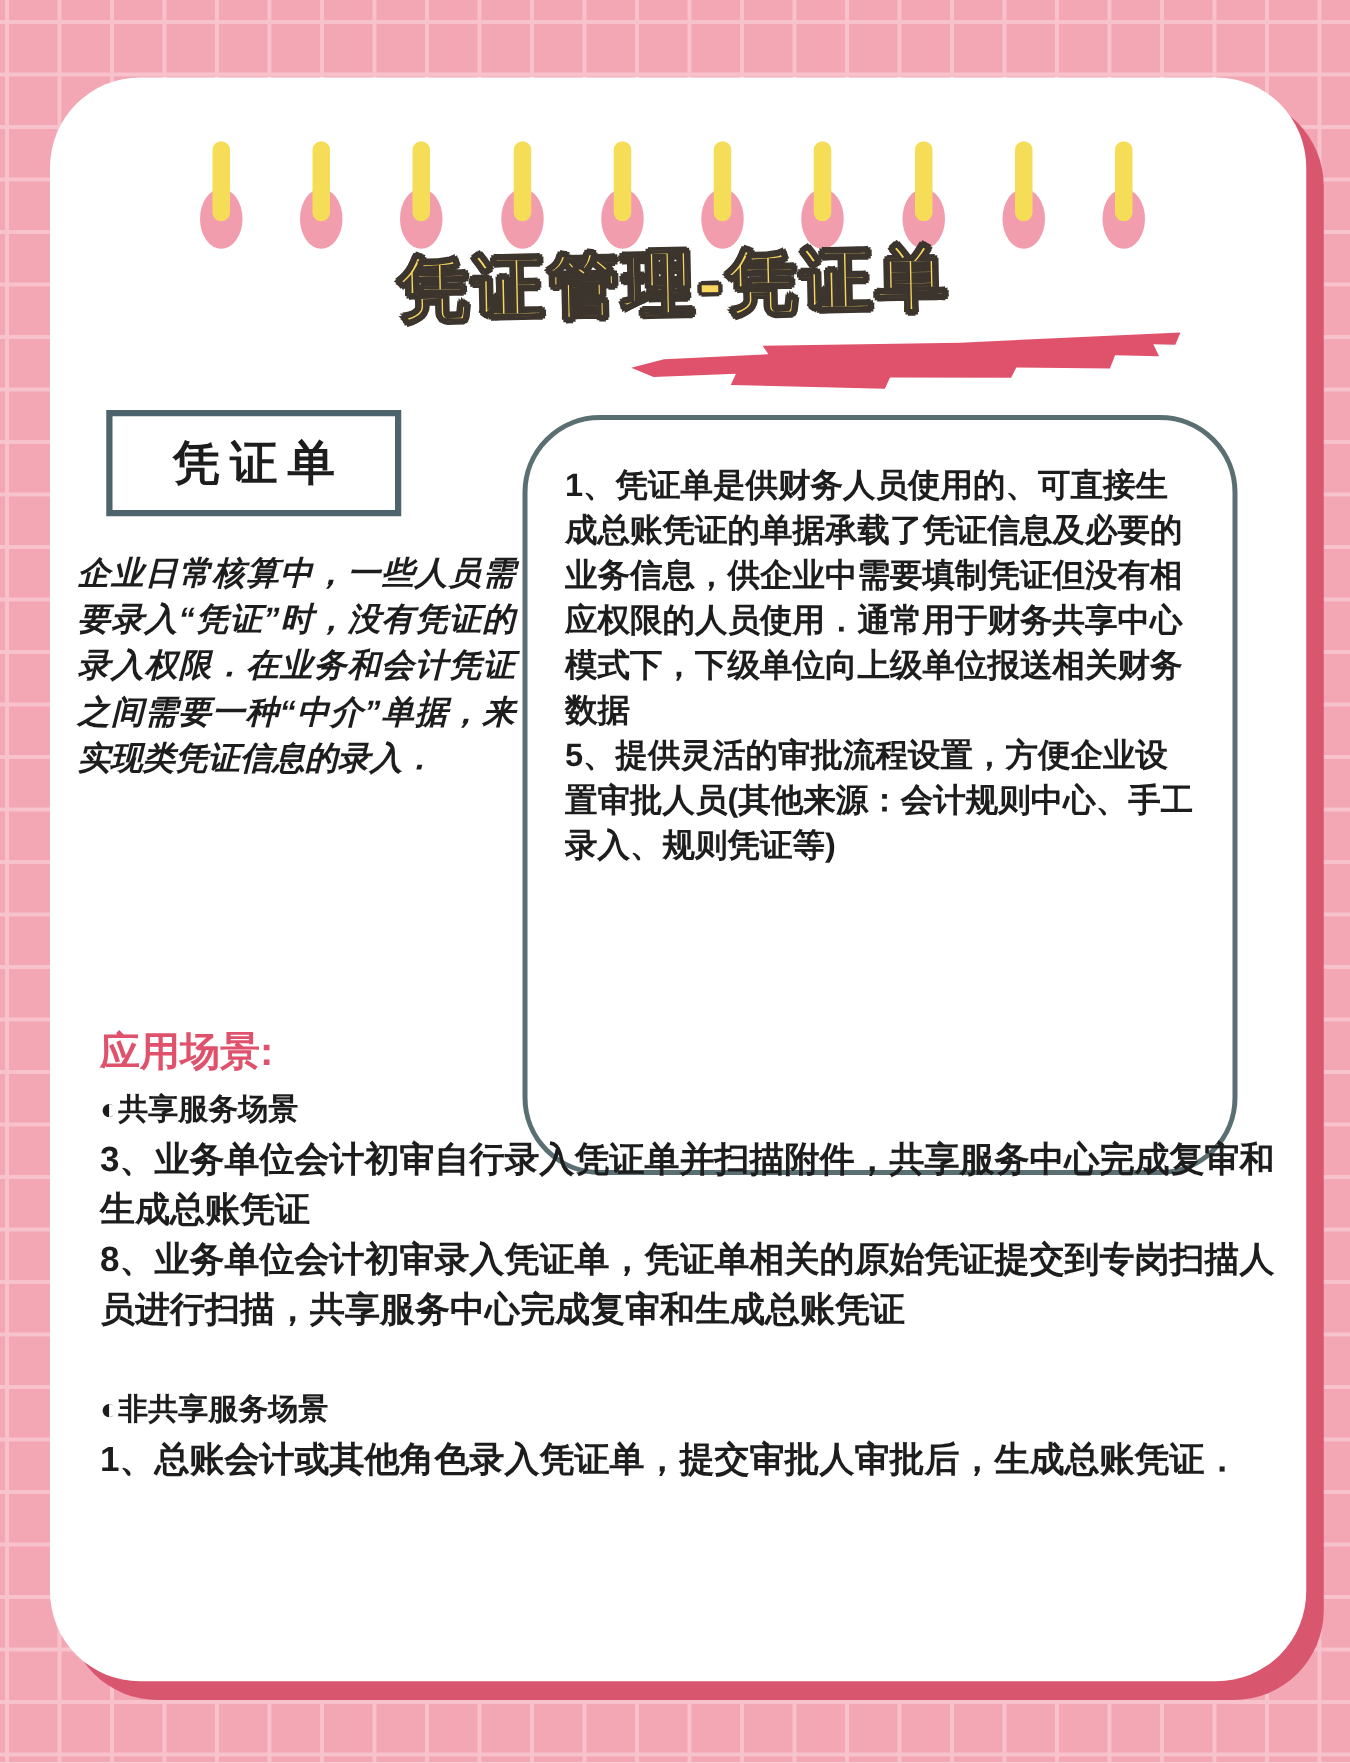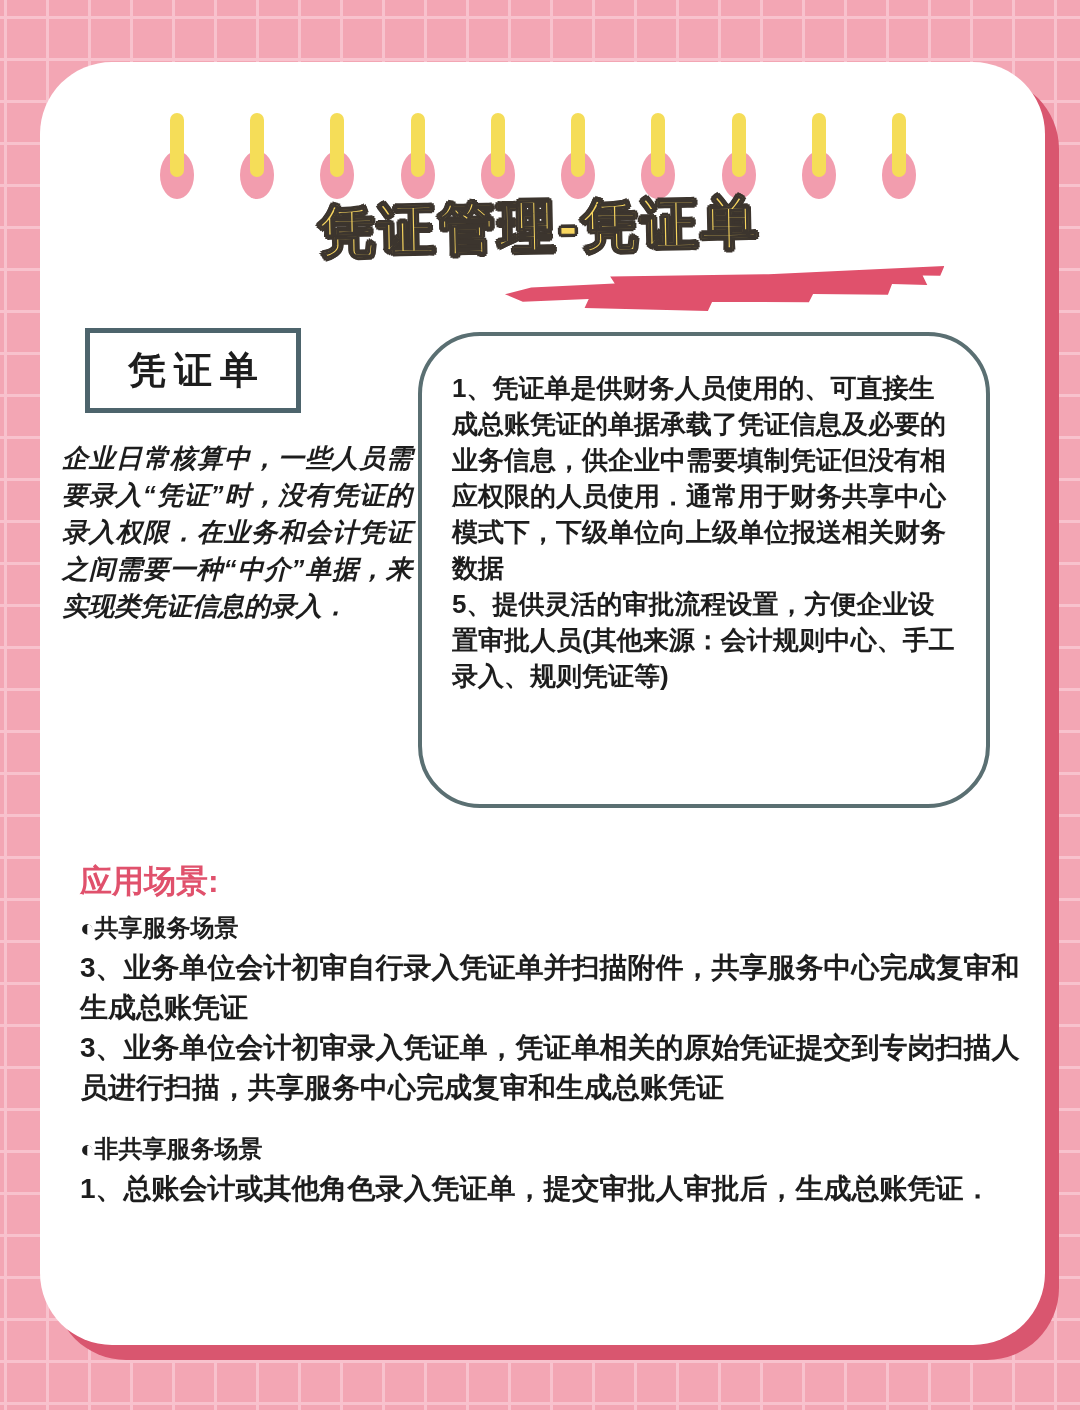--- a/index.html
+++ b/index.html
@@ -71,21 +71,21 @@
     clip-path:polygon(
       0% 42%, 6% 28%, 25% 24%, 24% 8%, 60% 12%, 100% 4%, 99% 26%, 95% 24%,
       96% 46%, 88% 42%, 87% 66%, 70% 60%, 69% 78%, 47% 72%, 46% 92%,
       18% 78%, 19% 58%, 4% 60%);
     transform:rotate(-1.5deg);
   }
 
   .def-box {
     position:absolute;
     left:85px; top:328px;
-    width:216px; height:85px;
+    width:236px; height:85px;
     background:#ffffff;
     border:5px solid #4d646c;
     display:flex; align-items:center; justify-content:center;
     font-size:38px; font-weight:bold;
     letter-spacing:8px; text-indent:8px;
     color:#1d1d1d;
   }
 
   .intro {
     position:absolute;
@@ -94,54 +94,54 @@
     font-size:26px; font-weight:bold;
     line-height:37px;
     color:#1d1d1d;
     text-align:justify;
     font-style:italic;
   }
 
   .info-box {
     position:absolute;
     left:418px; top:332px;
-    width:572px; height:476px;
+    width:572px; height:608px;
     border:4px solid #5a6f72;
     border-radius:62px;
     padding:34px 26px 0 30px;
     background:#ffffff;
   }
   .info-box p {
     font-size:26px; font-weight:bold;
     line-height:36px;
     color:#1d1d1d;
   }
 
   .scenarios {
     position:absolute;
-    left:80px; top:860px;
+    left:80px; top:820px;
     width:940px;
   }
   .scenarios-heading {
     font-size:32px; font-weight:bold;
     color:#e0516c;
     margin-bottom:4px;
   }
   .group-title {
     font-size:24px; font-weight:bold;
     color:#1d1d1d;
     line-height:40px;
   }
   .group-title .bullet { font-weight:normal; }
   .group p {
     font-size:28px; font-weight:bold;
     line-height:40px;
     color:#1d1d1d;
   }
-  .group.second { margin-top:21px; }
+  .group.second { margin-top:40px; }
 </style>
 </head>
 <body>
 
 <div class="card"></div>
 
 <div class="pins">
   <div class="pin">
       <i class="head"></i>
       <i class="stick"></i>
@@ -200,21 +200,21 @@
 </div>
 
 <div class="scenarios">
   <div class="scenarios-heading">应用场景:</div>
 
   <div class="group">
     <div class="group-title">
       <span class="bullet">◐</span><span>共享服务场景</span>
     </div>
     <p>3、业务单位会计初审自行录入凭证单并扫描附件，共享服务中心完成复审和生成总账凭证</p>
-    <p>3、业务单位会计初审录入凭证单，凭证单相关的原始凭证提交到专岗扫描人员进行扫描，共享服务中心完成复审和生成总账凭证</p>
+    <p>8、业务单位会计初审录入凭证单，凭证单相关的原始凭证提交到专岗扫描人员进行扫描，共享服务中心完成复审和生成总账凭证</p>
   </div>
 
   <div class="group second">
     <div class="group-title">
       <span class="bullet">◐</span><span>非共享服务场景</span>
     </div>
     <p>1、总账会计或其他角色录入凭证单，提交审批人审批后，生成总账凭证．</p>
   </div>
 </div>
 

